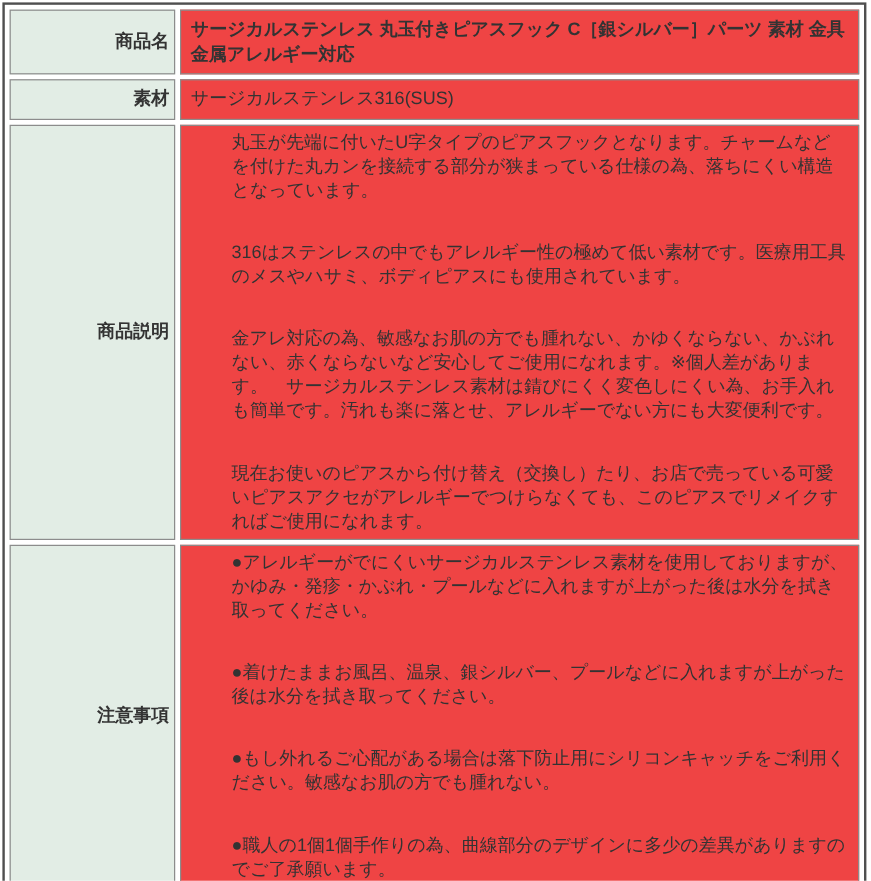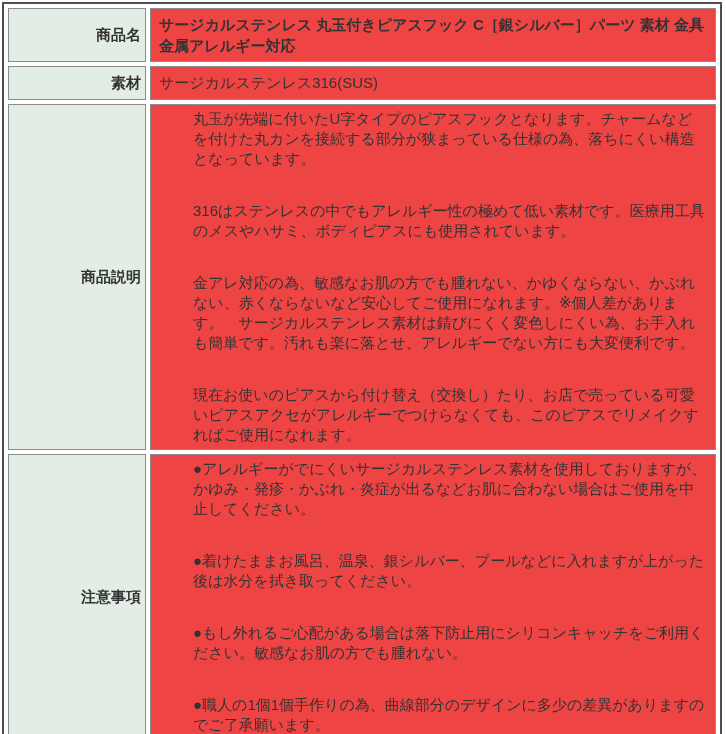--- a/index.html
+++ b/index.html
@@ -78,21 +78,21 @@
         <td>
             <div class="para">丸玉が先端に付いたU字タイプのピアスフックとなります。チャームなどを付けた丸カンを接続する部分が狭まっている仕様の為、落ちにくい構造となっています。</div>
             <div class="para">316はステンレスの中でもアレルギー性の極めて低い素材です。医療用工具のメスやハサミ、ボディピアスにも使用されています。</div>
             <div class="para">金アレ対応の為、敏感なお肌の方でも腫れない、かゆくならない、かぶれない、赤くならないなど安心してご使用になれます。※個人差があります。　サージカルステンレス素材は錆びにくく変色しにくい為、お手入れも簡単です。汚れも楽に落とせ、アレルギーでない方にも大変便利です。</div>
             <div class="para">現在お使いのピアスから付け替え（交換し）たり、お店で売っている可愛いピアスアクセがアレルギーでつけらなくても、このピアスでリメイクすればご使用になれます。</div>
           </td>
       </tr>
       <tr class="row-multi">
         <th>注意事項</th>
         <td>
-            <div class="para">●アレルギーがでにくいサージカルステンレス素材を使用しておりますが、かゆみ・発疹・かぶれ・炎症が出るなどお肌に合わない場合はご使用を中止してください。</div>
+            <div class="para">●アレルギーがでにくいサージカルステンレス素材を使用しておりますが、かゆみ・発疹・かぶれ・プールなどに入れますが上がった後は水分を拭き取ってください。</div>
             <div class="para">●着けたままお風呂、温泉、銀シルバー、プールなどに入れますが上がった後は水分を拭き取ってください。</div>
             <div class="para">●もし外れるご心配がある場合は落下防止用にシリコンキャッチをご利用ください。敏感なお肌の方でも腫れない。</div>
             <div class="para">●職人の1個1個手作りの為、曲線部分のデザインに多少の差異がありますのでご了承願います。</div>
           </td>
       </tr>
 
     </tbody>
   </table>
 </div>
 

